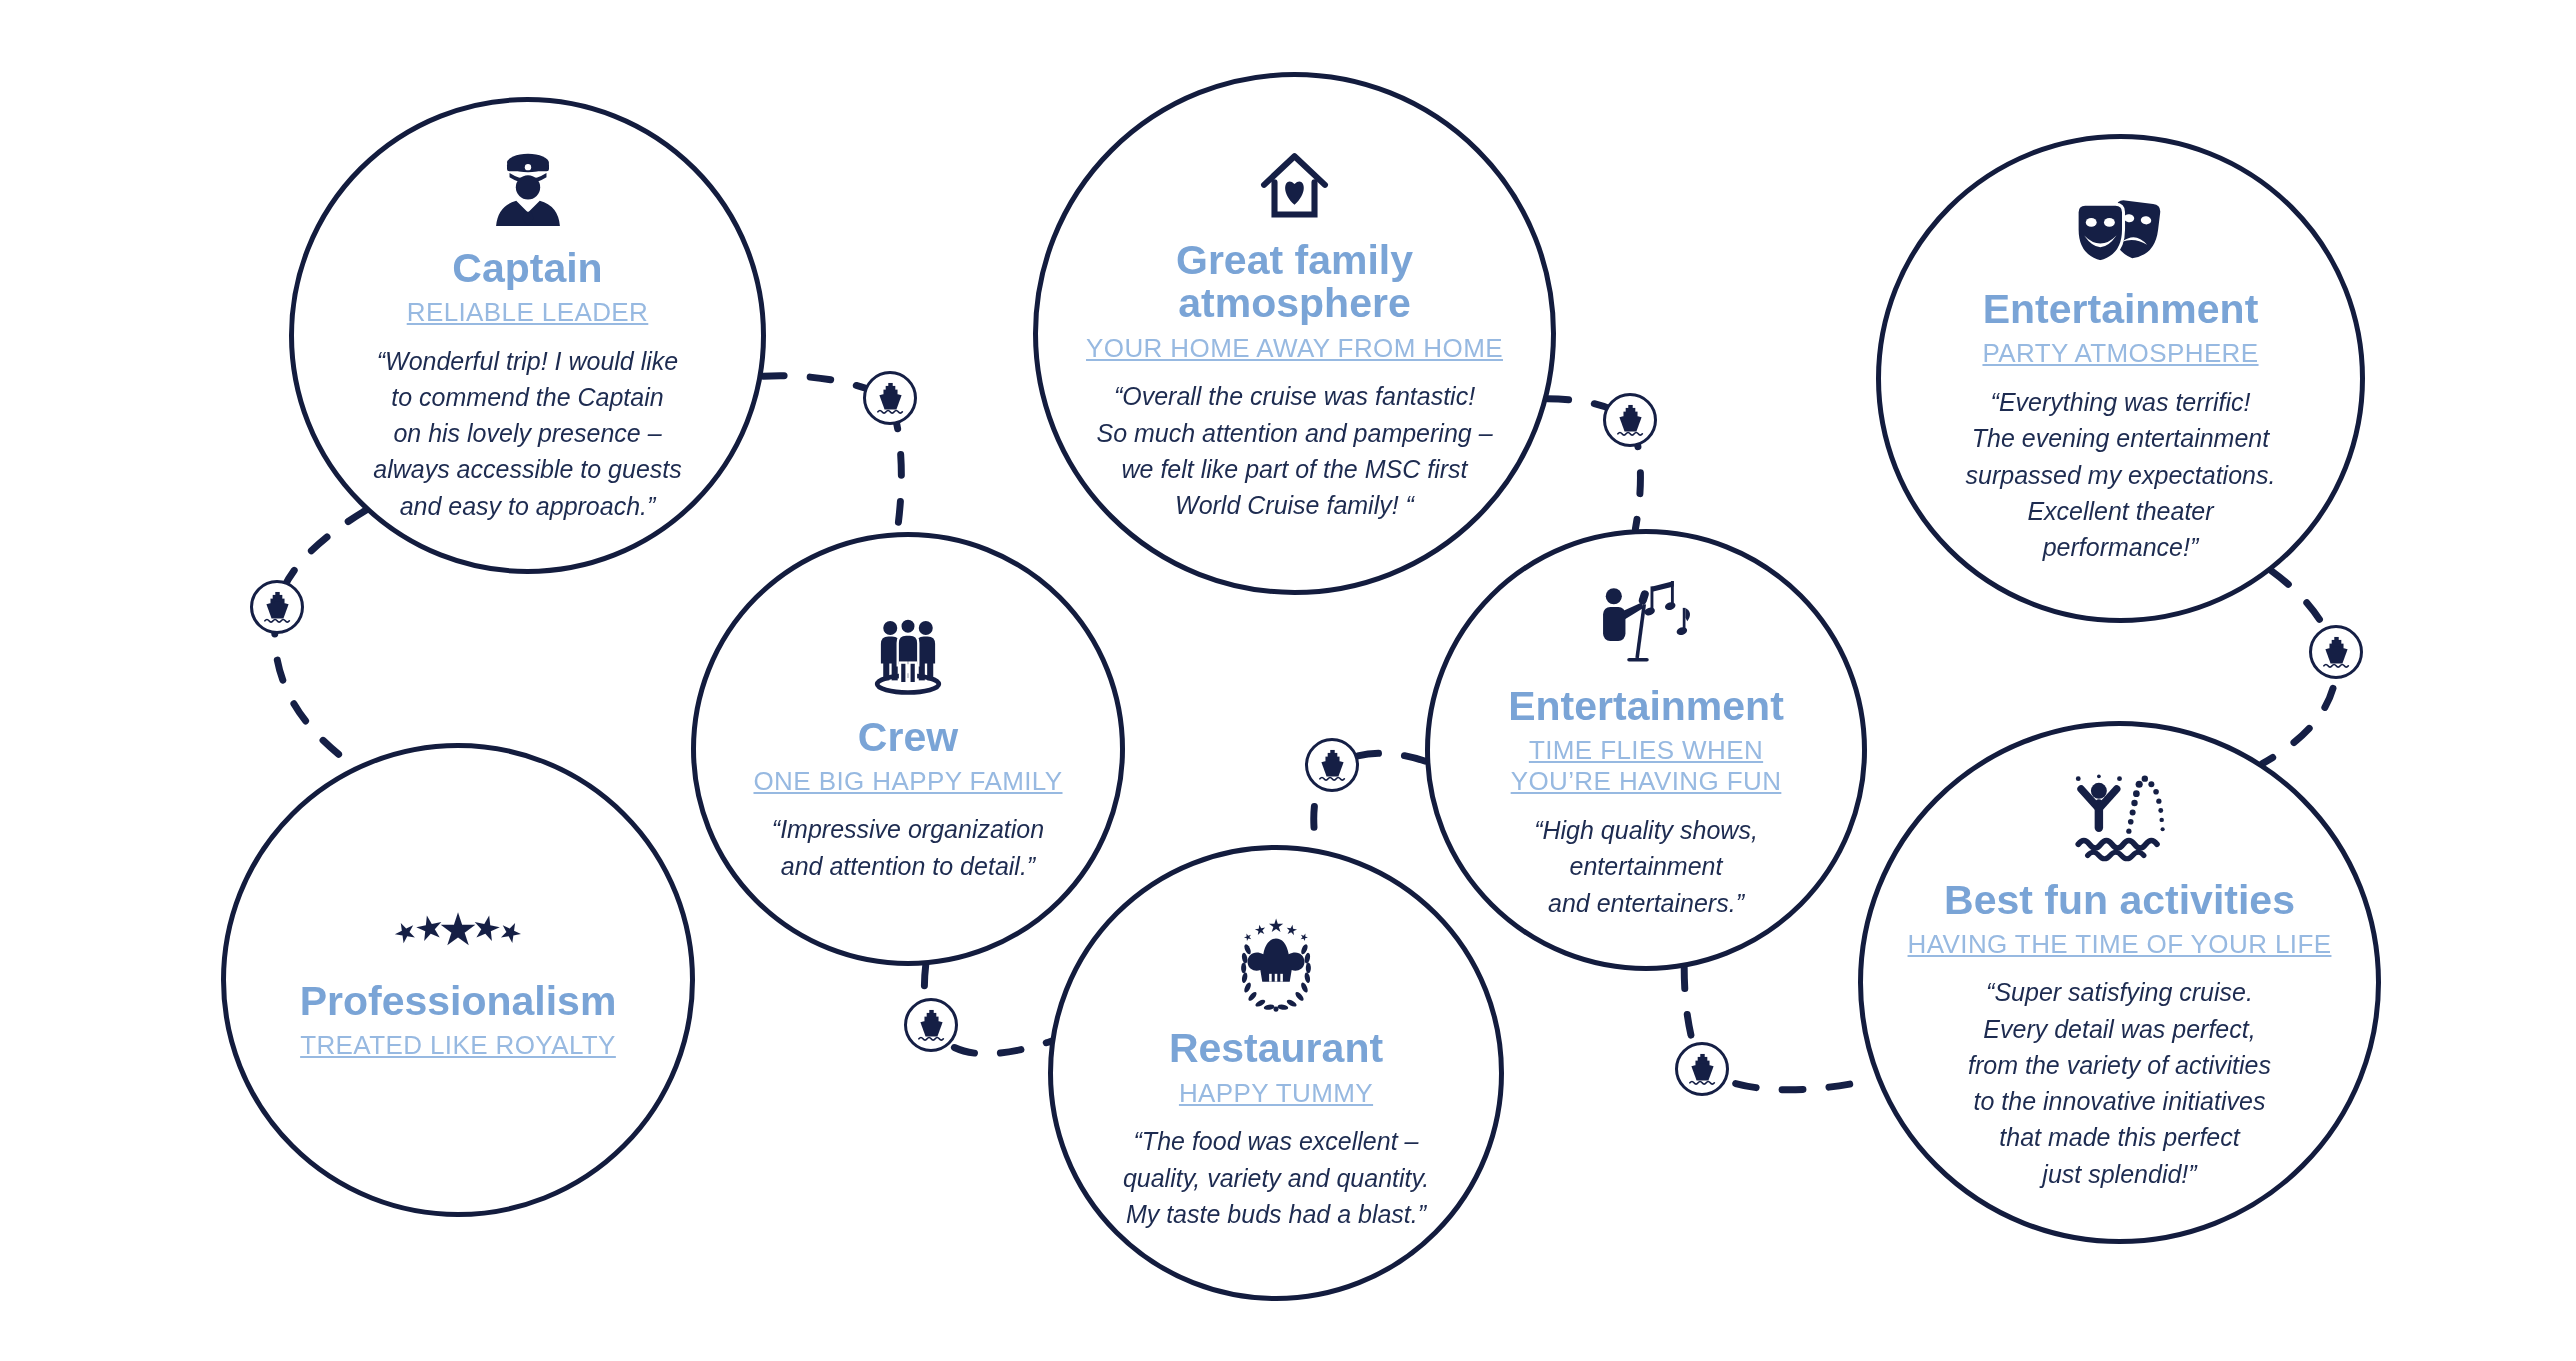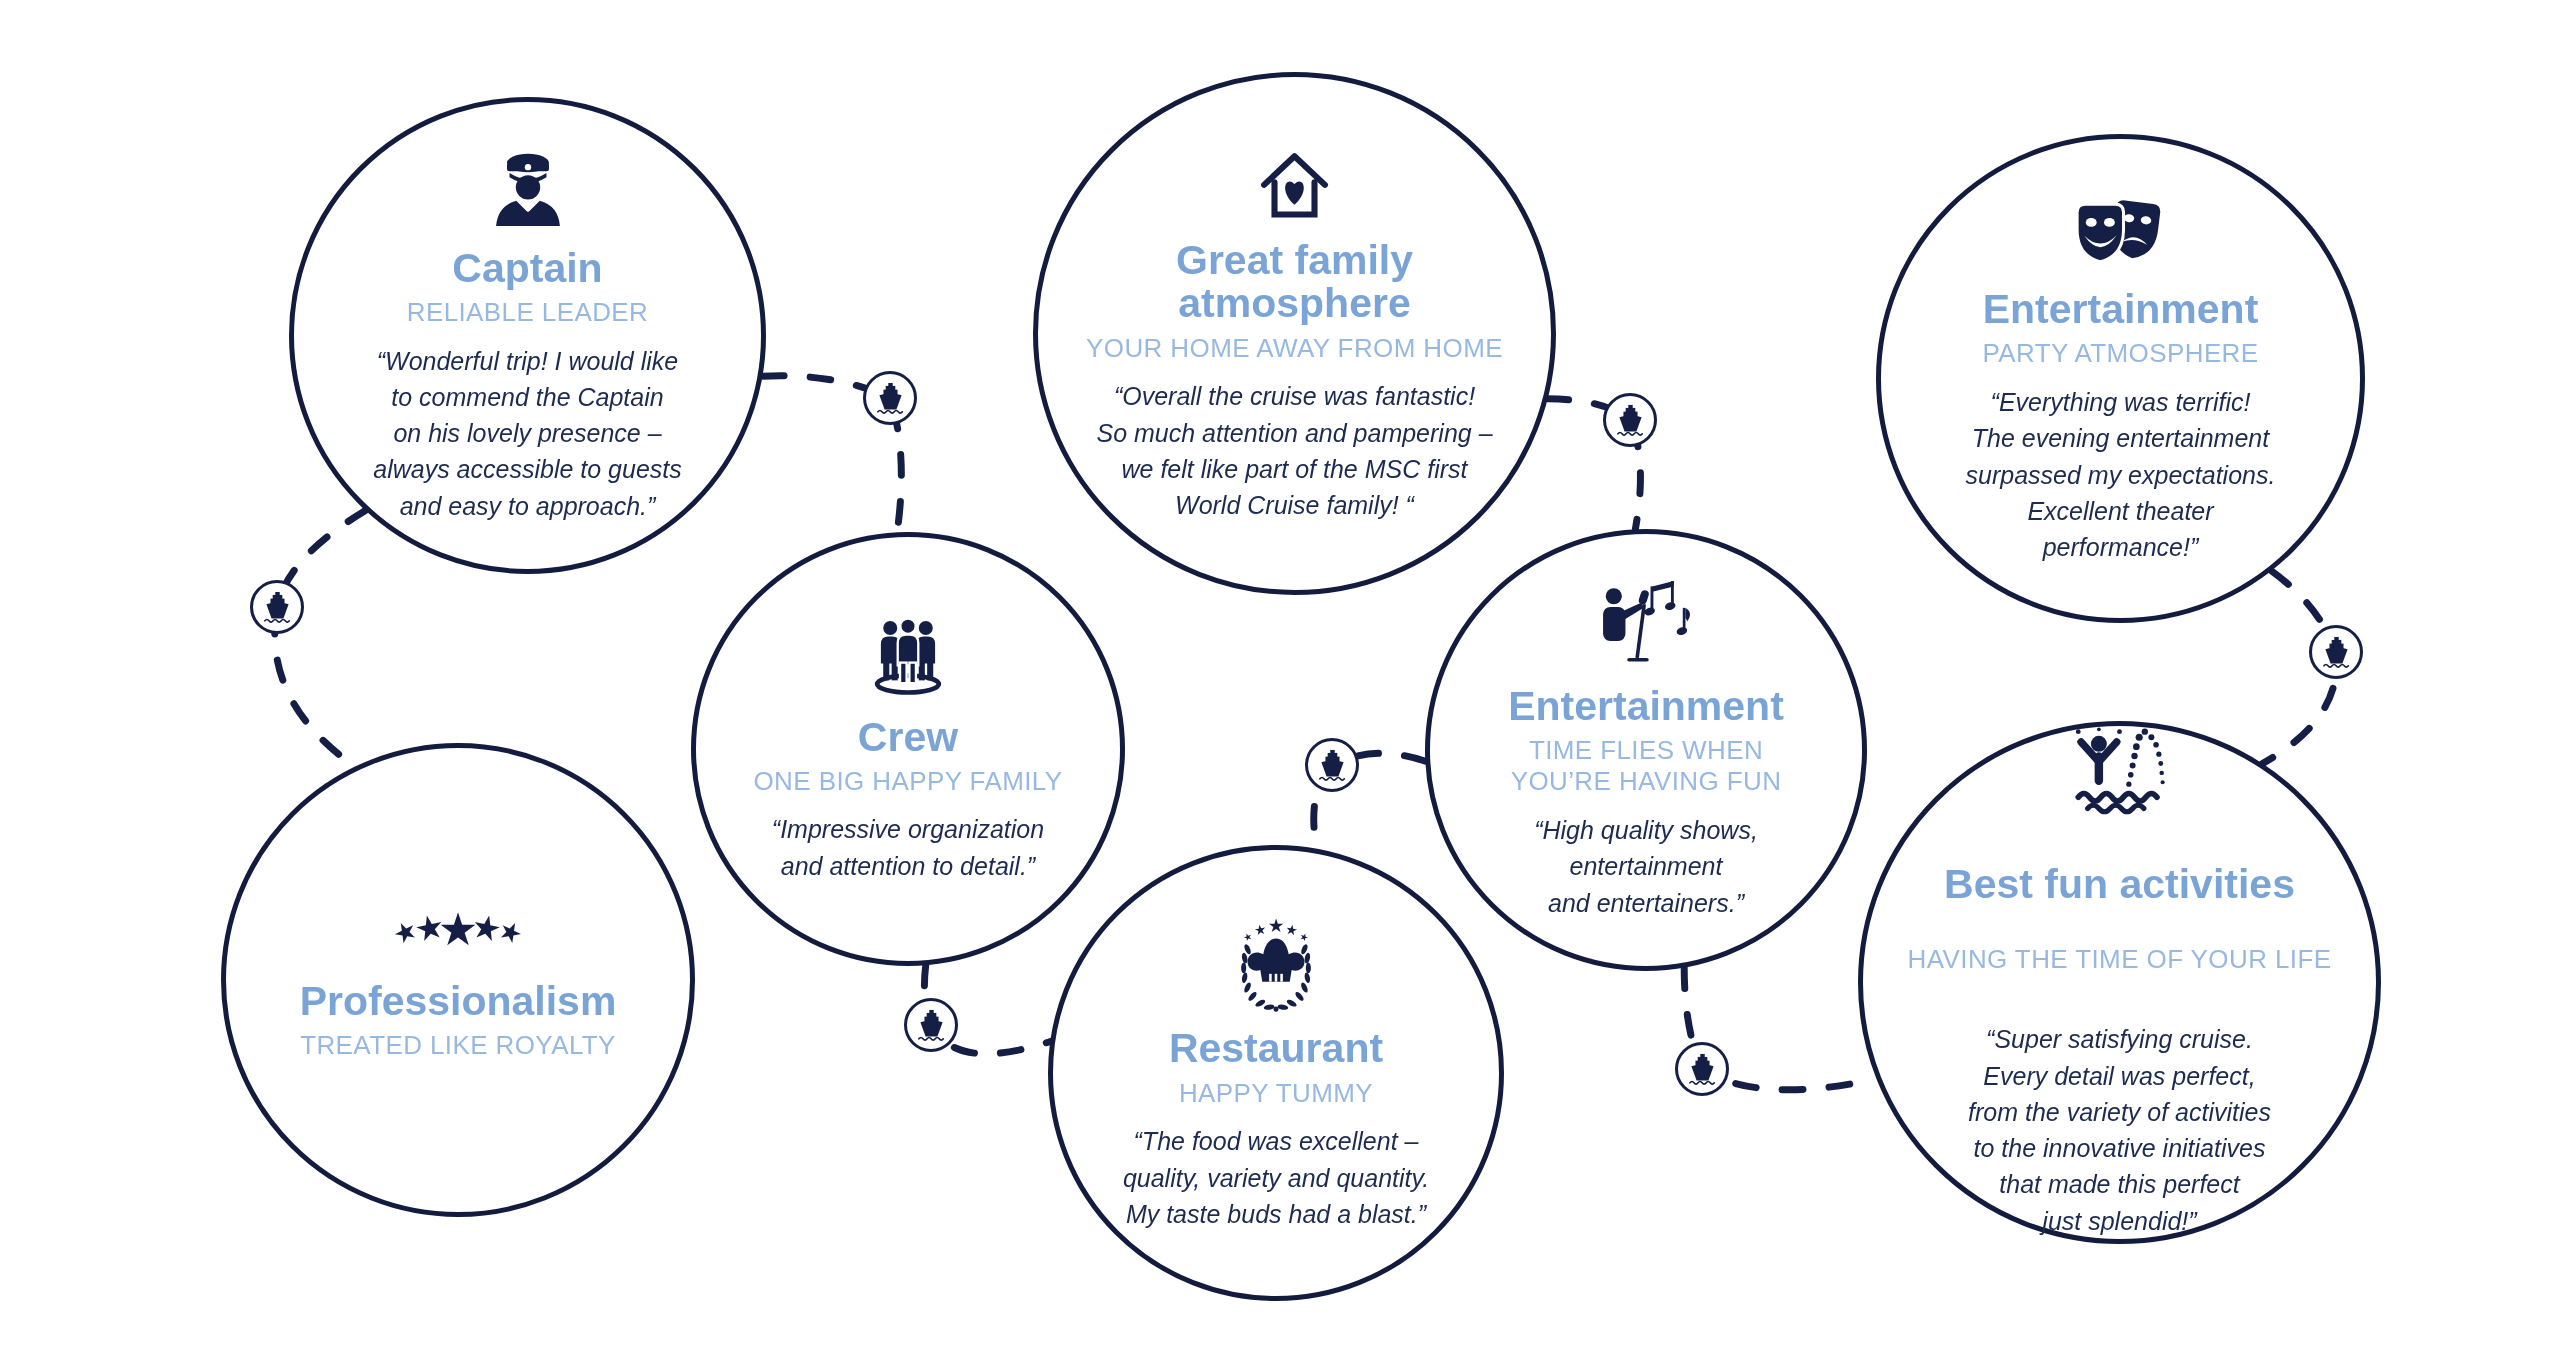--- a/index.html
+++ b/index.html
@@ -5,30 +5,30 @@
   html,body{margin:0;padding:0;background:#ffffff;}
   .stage{position:relative;width:2576px;height:1361px;background:#ffffff;overflow:hidden;
          font-family:"Liberation Sans",sans-serif;}
   .routes{position:absolute;left:0;top:0;z-index:1;}
   .dash{stroke:#151f45;stroke-width:8;fill:none;stroke-linecap:round;stroke-dasharray:24 30;}
   .bubble{position:absolute;background:#ffffff;border:5.2px solid #131c3e;border-radius:50%;
           display:flex;flex-direction:column;align-items:center;justify-content:center;
           text-align:center;box-sizing:border-box;padding:0 37px;z-index:2;}
   .icn{fill:#151f45;flex:none;margin-bottom:15.7px;}
   .title{font-weight:bold;font-size:41px;line-height:1.05;color:#7aa4d6;white-space:pre-line;}
-  .subtitle{font-size:26px;line-height:1.22;color:#97b9e1;margin-top:7px;letter-spacing:0.4px;white-space:pre-line;}
+  .subtitle{font-size:26px;line-height:1.22;color:#97b9e1;margin-top:7px;letter-spacing:0.4px;white-space:pre-line;text-decoration:underline;}
   .quote{font-style:italic;font-size:25px;line-height:1.45;color:#1d2b50;margin-top:14px;white-space:pre-line;}
   .b1{left:289px;top:97px;width:477px;height:477px;}
   .b2{left:1033px;top:72px;width:523px;height:523px;}
   .b3{left:1876px;top:134px;width:489px;height:489px;}
   .b4{left:691px;top:532px;width:434px;height:434px;}
   .b5{left:1425px;top:529px;width:442px;height:442px;}
   .b6{left:221px;top:743px;width:474px;height:474px;}
   .b7{left:1048px;top:845px;width:456px;height:456px;}
-  .b8{left:1858px;top:721px;width:523px;height:523px;justify-content:space-between;}
+  .b8{left:1858px;top:721px;width:523px;height:523px;}
   .b6 .icn{margin-bottom:22.6px;}
   .b7 .icn{margin-bottom:10.5px;}
   .node{position:absolute;width:54px;height:54px;box-sizing:border-box;border:3.5px solid #151f45;
         border-radius:50%;background:#fff;display:flex;align-items:center;justify-content:center;z-index:3;}
   .node svg{width:37px;height:37px;fill:#151f45;}
   .na{left:250px;top:580px;}  .nb{left:863px;top:371px;}  .nc{left:1603px;top:393px;}
   .nd{left:2309px;top:625px;} .ne{left:1305px;top:738px;} .nf{left:904px;top:998px;}
   .ng{left:1675px;top:1042px;}
 </style>
 </head>

